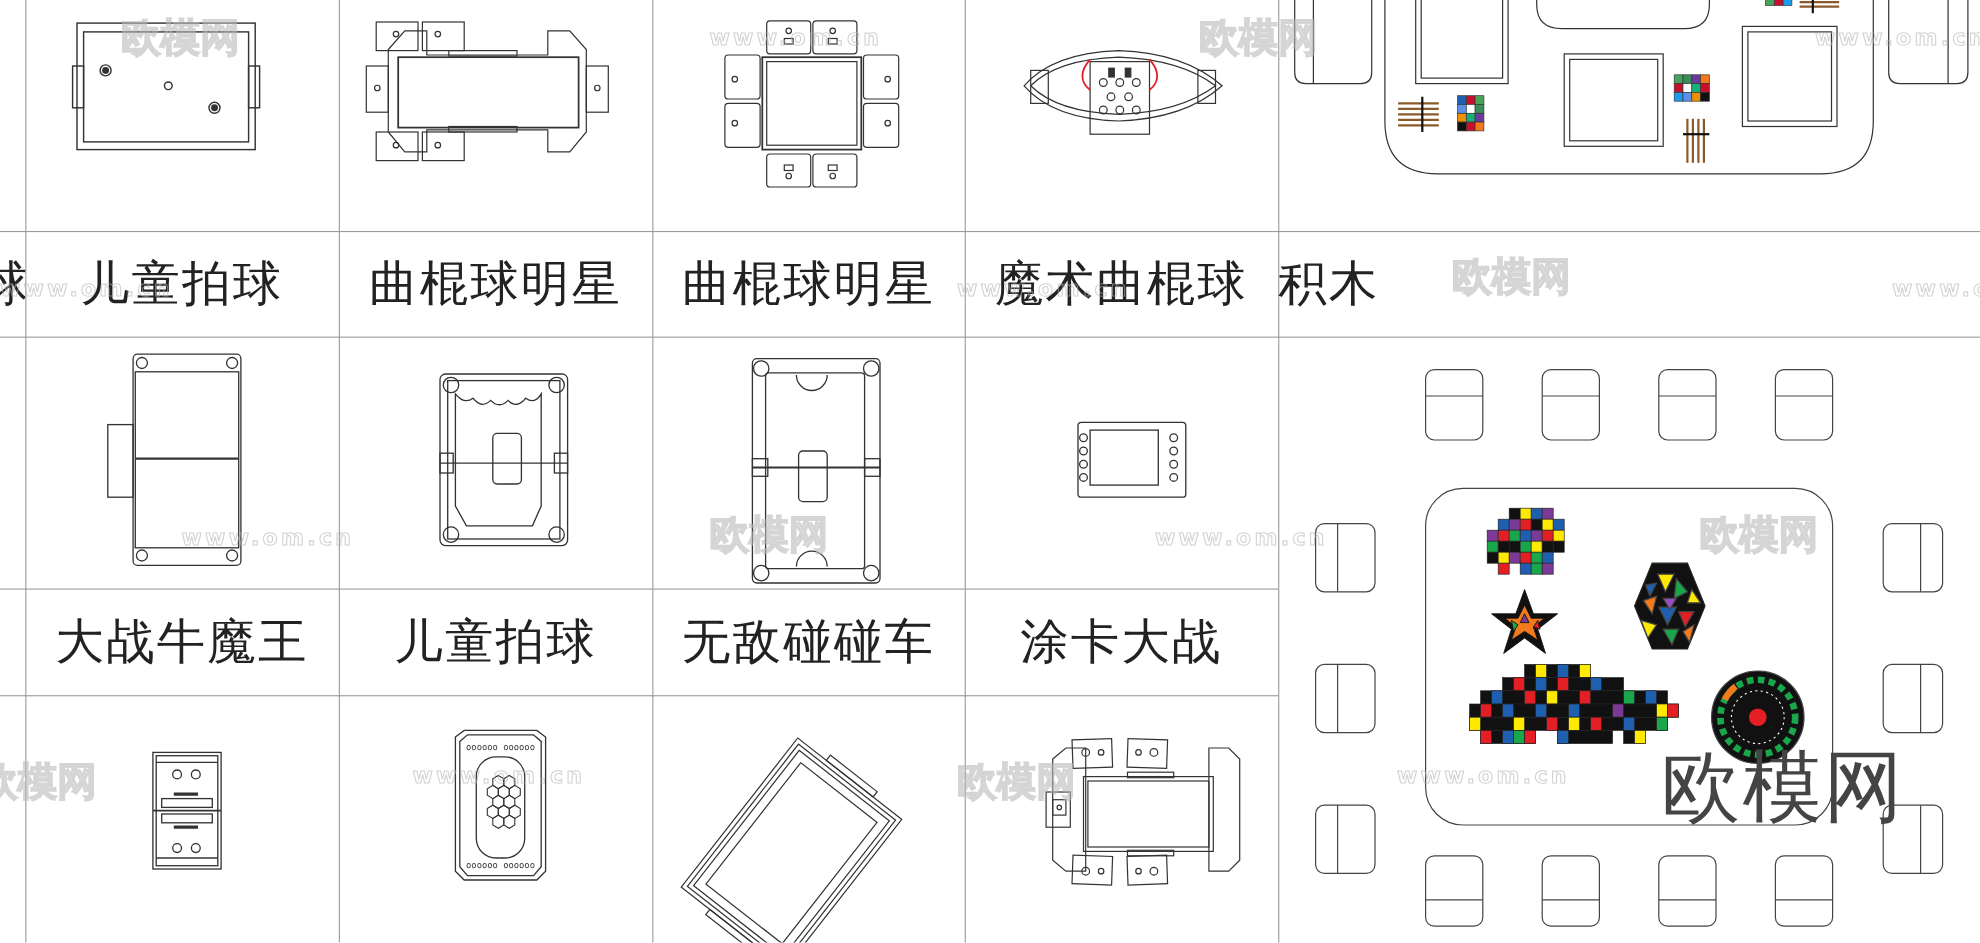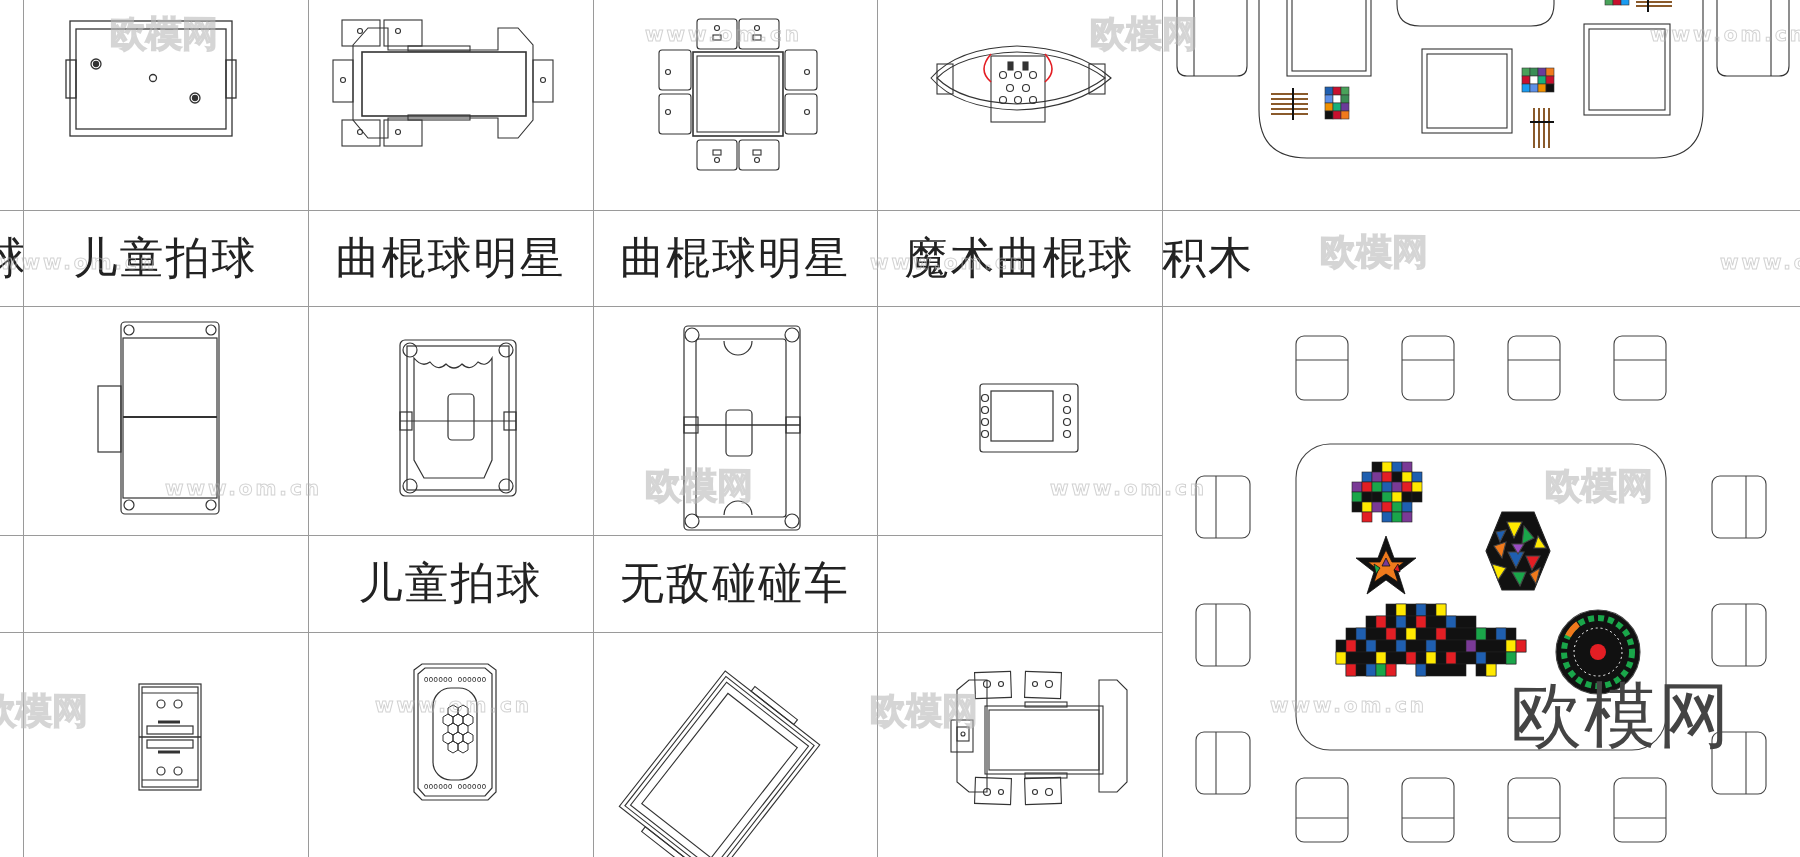--- a/index.html
+++ b/index.html
@@ -399,22 +399,24 @@
       <g>
         <circle cx="436" cy="346" r="42" fill="#111"></circle>
         <circle cx="436" cy="346" r="34" fill="none" stroke="#1aa64a" stroke-width="6" stroke-dasharray="6 4"></circle>
         <circle cx="436" cy="346" r="24" fill="none" stroke="#fff" stroke-width="1" stroke-dasharray="2 3"></circle>
         <path d="M406,330 A34,34 0 0 1 416,318" stroke="#f07a1c" stroke-width="6" fill="none"></path>
         <circle cx="436" cy="346" r="8" fill="#e31e24" stroke="none"></circle>
       </g>
     </svg>
   </div>
 
+  <div class="label" style="left:23px;top:535px;width:285px">大战牛魔王</div>
   <div class="label" style="left:593px;top:535px;width:284px">无敌碰碰车</div>
   <div class="label" style="left:308px;top:535px;width:285px">儿童拍球</div>
+  <div class="label" style="left:877px;top:535px;width:285px">涂卡大战</div>
 
   <div class="cell" style="left:23px;top:632px;width:285px;height:225px">
     <svg width="285" height="225" viewBox="0 0 285 225" fill="none" stroke="#333" stroke-width="1.2">
       <rect x="116" y="52" width="62" height="106"></rect>
       <rect x="119" y="55" width="56" height="100"></rect>
       <line x1="119" y1="61" x2="175" y2="61"></line>
         <line x1="119" y1="148" x2="175" y2="148"></line>
       <line x1="116" y1="105" x2="178" y2="105" stroke-width="1.6"></line>
       <rect x="124" y="94" width="46" height="8"></rect>
         <rect x="124" y="108" width="46" height="8"></rect>

